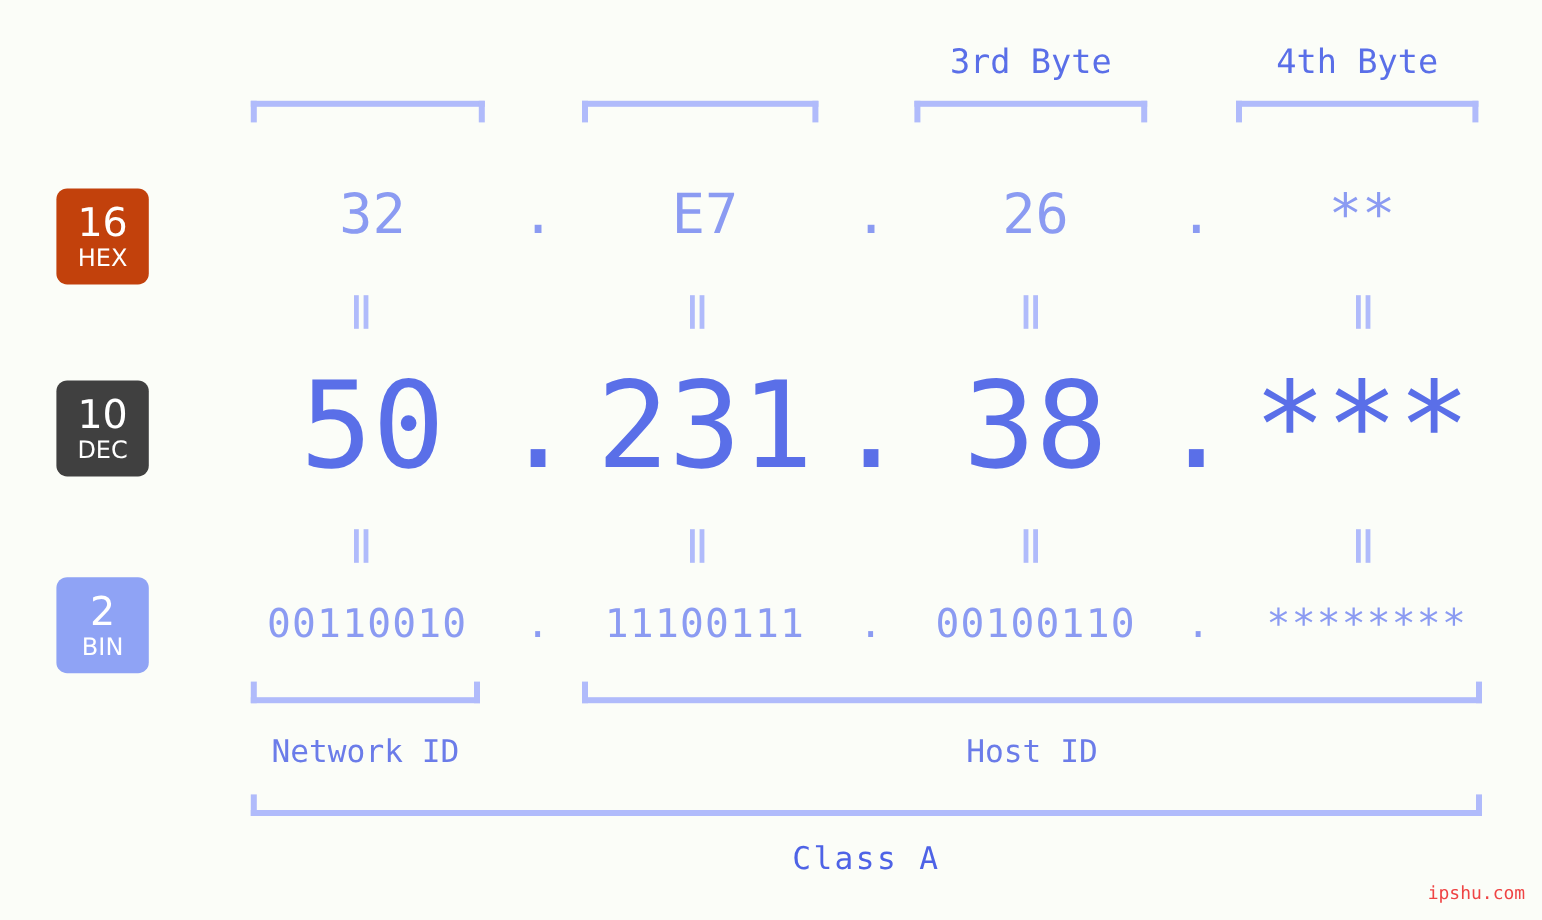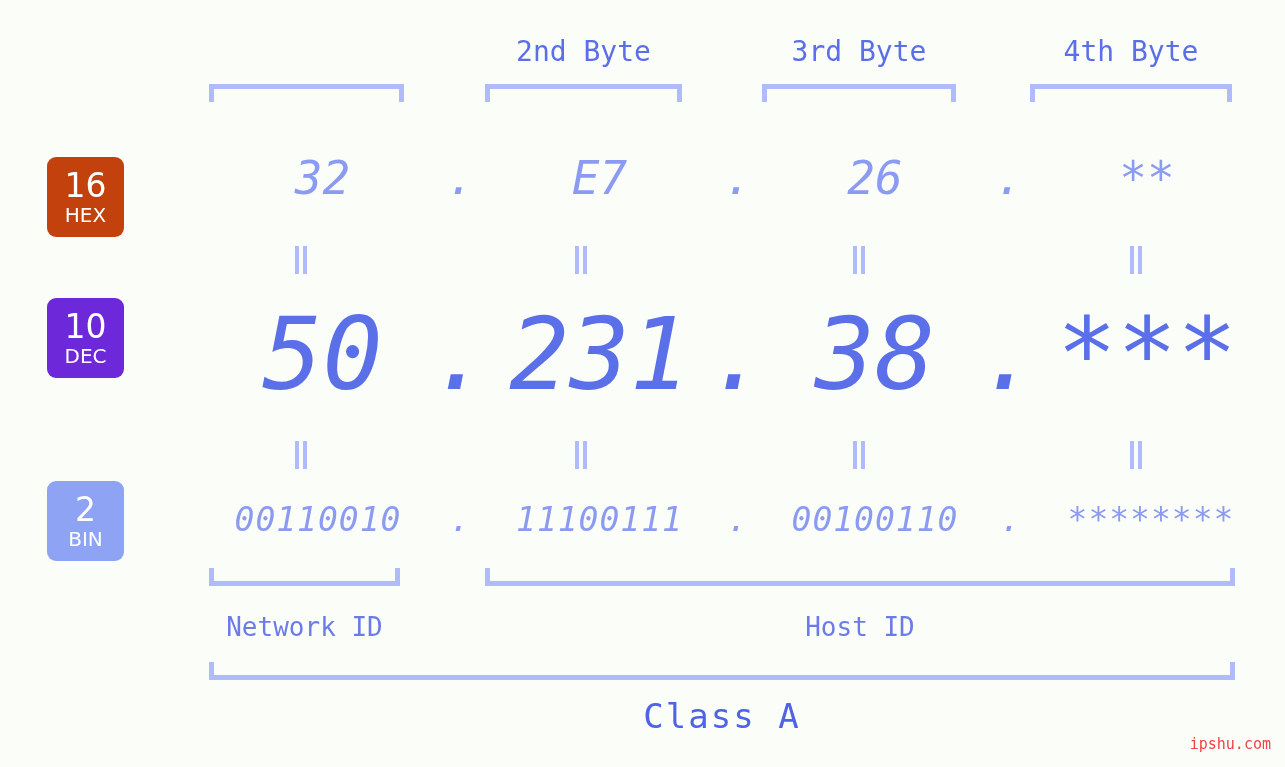--- a/index.html
+++ b/index.html
@@ -75,24 +75,23 @@
   .badge .nm {
     font-size: 20px;
     font-weight: 400;
     margin-top: 3px;
     letter-spacing: 0px;
   }
 
   
   .row-val {
     position: absolute;
-    left: 16px;
+    left: 4px;
     width: 1147px;
     white-space: nowrap;
-    font-style: italic;
   }
   .cell {
     position: absolute;
     text-align: center;
     white-space: nowrap;
     font-family: "DejaVu Sans Mono", monospace;
   }
   .dot {
     position: absolute;
     text-align: center;
@@ -144,21 +143,21 @@
     font-family: "DejaVu Sans Mono", monospace;
     font-size: 26px;
     color: #6b7ce9;
     white-space: nowrap;
     line-height: 34px;
   }
   .class-label {
     position: absolute;
     text-align: center;
     font-family: "DejaVu Sans Mono", monospace;
-    font-size: 34px;
+    font-size: 26px;
     color: #4e63e6;
     white-space: nowrap;
     line-height: 44px;
     letter-spacing: 2px;
   }
 
   
   .watermark {
     position: absolute;
     right: 14px;
@@ -168,40 +167,37 @@
     color: #ef4444;
     letter-spacing: 0px;
     white-space: nowrap;
   }
 </style>
 </head>
 <body>
 
 <div id="stage">
 
-  <div class="byte-head" style="left:485px; width:197px;">
-    <span>2nd Byte</span>
-  </div>
   <div class="byte-head" style="left:762px; width:194px;">
     <span>3rd Byte</span>
   </div>
   <div class="byte-head" style="left:1030px; width:202px;">
     <span>4th Byte</span>
   </div>
 
   <div class="bracket down" style="left:209px; top:84px; width:195px;"></div>
   <div class="bracket down" style="left:485px; top:84px; width:197px;"></div>
   <div class="bracket down" style="left:762px; top:84px; width:194px;"></div>
   <div class="bracket down" style="left:1030px; top:84px; width:202px;"></div>
 
   <div class="badge" style="top:157px; background:#c2410c;">
     <span class="num">16</span>
     <span class="nm">HEX</span>
   </div>
-  <div class="badge" style="top:298px; background:#6d28d9;text-align:right;">
+  <div class="badge" style="top:317px; background:#404040;text-align:right;">
     <span class="num">10</span>
     <span class="nm">DEC</span>
   </div>
   <div class="badge" style="top:481px; background:#8fa3f5;">
     <span class="num">2</span>
     <span class="nm">BIN</span>
   </div>
 
   <div class="row-val hex-row" style="top:150px; height:60px;">
     <div class="cell" style="left:209px; top:0; width:195px;">32</div>

